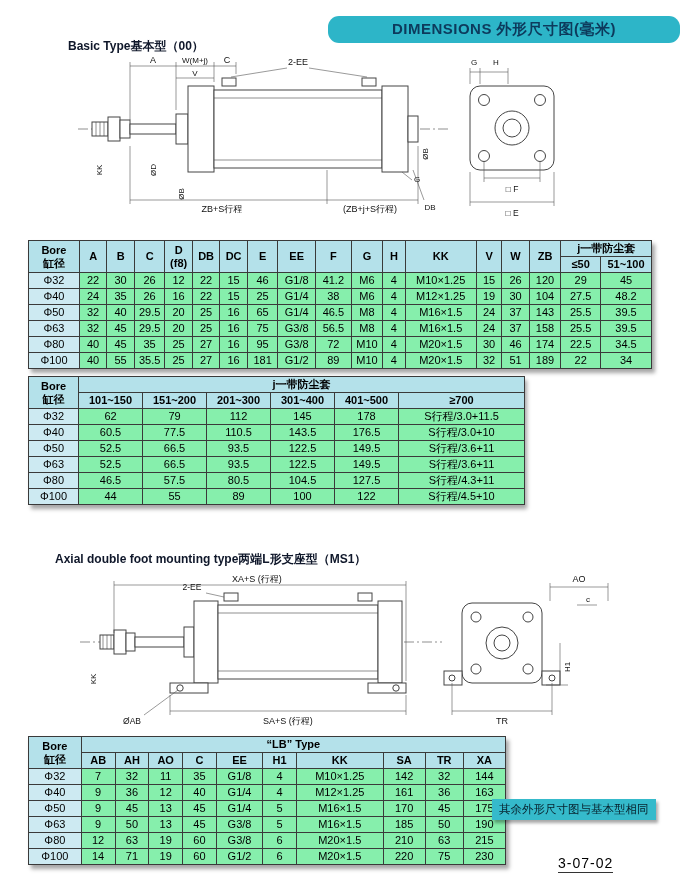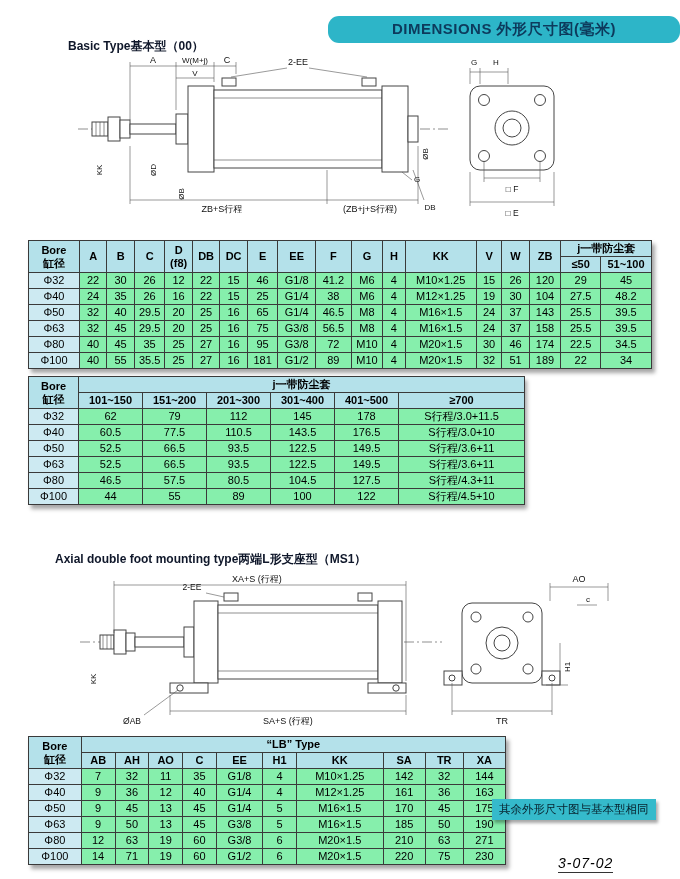--- a/index.html
+++ b/index.html
@@ -22,21 +22,21 @@
     padding:0 1px; height:16px; line-height:1.15; white-space:pre-line;
   }
   .tbl thead th { background:#b4e1ea; font-weight:bold; }
   .tbl td.bore { background:#cdeaf2; }
   .note {
     position:absolute; left:492px; top:799px; background:#35bacb; color:#07222e;
     font-size:11.5px; padding:3px 7px; box-shadow:2px 3px 3px rgba(0,0,0,0.35); white-space:nowrap;
   }
   .pagenum {
     position:absolute; left:558px; top:855px; font-size:14px; letter-spacing:1px;
-    border-bottom:1px solid #333; padding-bottom:1px;font-style:italic;
+    border-bottom:1px solid #333; padding-bottom:1px;
   }
   svg text { font-family:"Liberation Sans","DejaVu Sans",sans-serif; }
 </style>
 </head>
 <body>
 
 <div class="banner">DIMENSIONS 外形尺寸图(毫米)</div>
 
 <div class="sec-title" style="left:68px; top:38px;">Basic Type基本型（00）</div>
 
@@ -540,21 +540,21 @@
           <td class="bore">Φ80</td>
           <td>12</td>
           <td>63</td>
           <td>19</td>
           <td>60</td>
           <td>G3/8</td>
           <td>6</td>
           <td>M20×1.5</td>
           <td>210</td>
           <td>63</td>
-          <td>271</td>
+          <td>215</td>
         </tr>
         <tr>
           <td class="bore">Φ100</td>
           <td>14</td>
           <td>71</td>
           <td>19</td>
           <td>60</td>
           <td>G1/2</td>
           <td>6</td>
           <td>M20×1.5</td>

